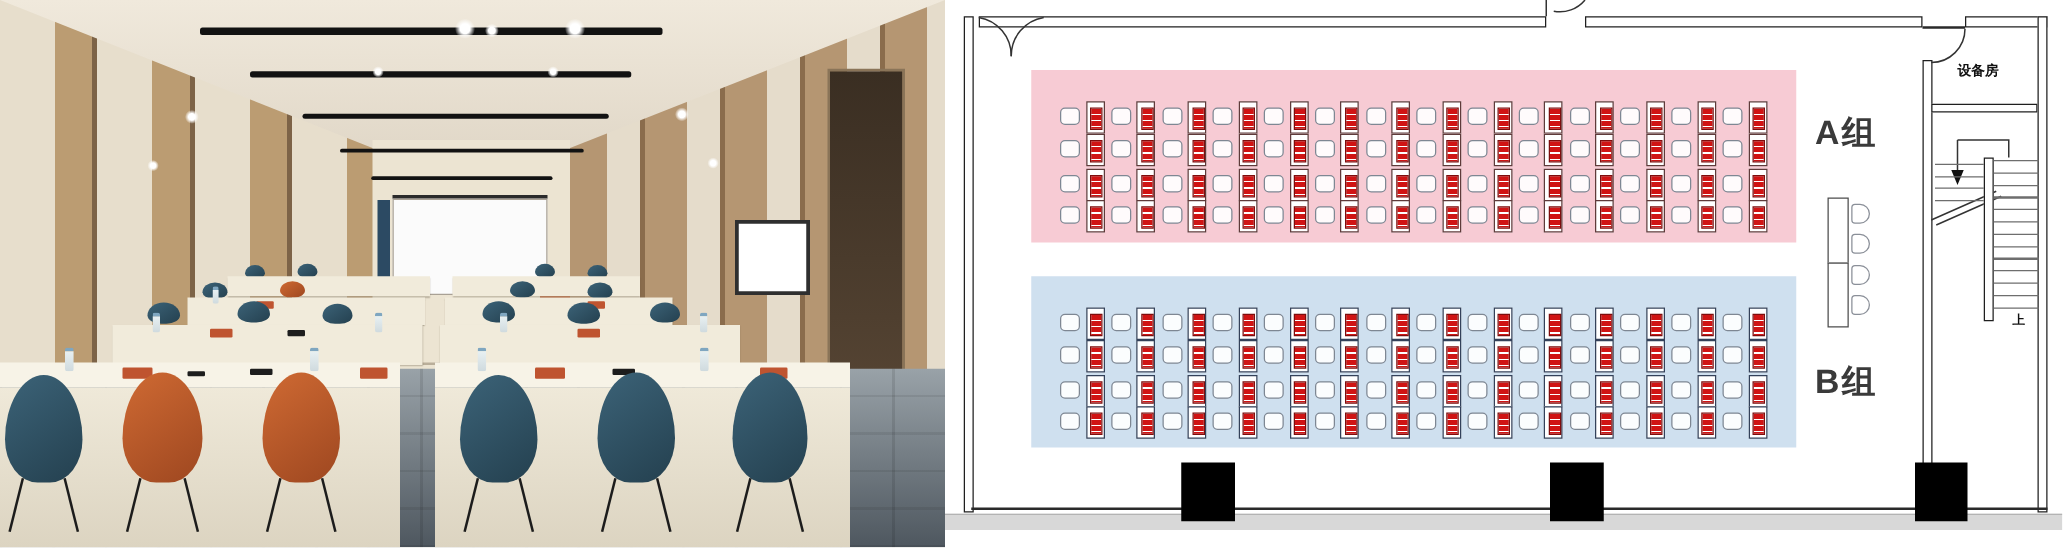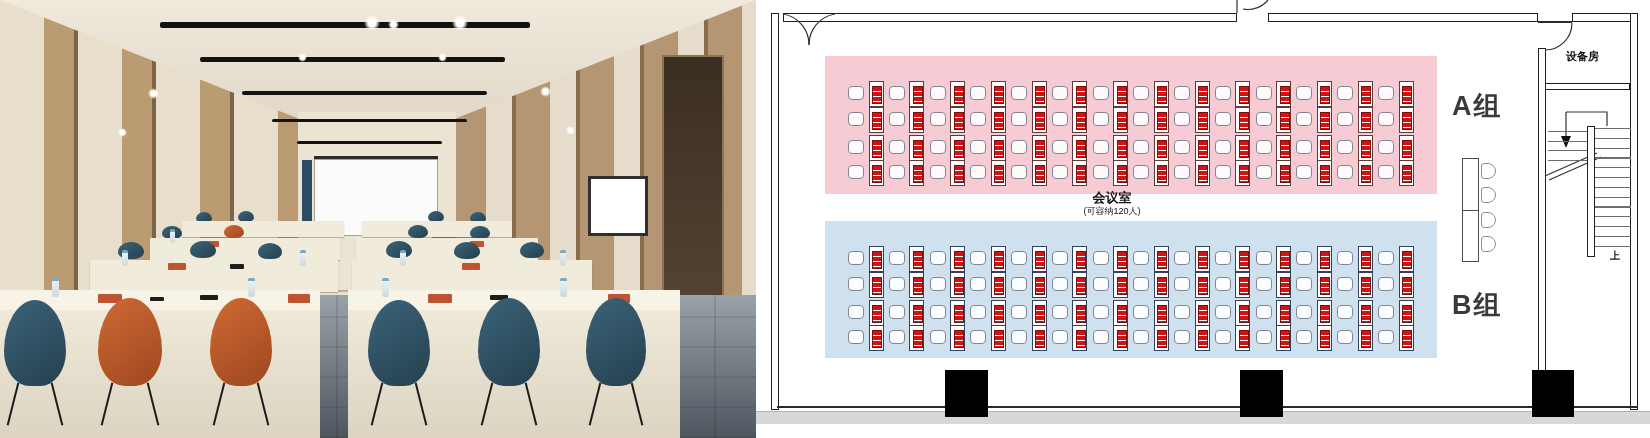--- a/index.html
+++ b/index.html
@@ -563,20 +563,16 @@
   <div class="head-table" style="left:1462px;top:210px;width:17px;height:52px"></div>
   <div class="abs" id="headChairs" style="left:1481px;top:158px;width:16px;height:104px">
       <div class="hchair" style="left: 0px; top: 5px; width: 15px; height: 16px;"></div>
       <div class="hchair" style="left: 0px; top: 29px; width: 15px; height: 16px;"></div>
       <div class="hchair" style="left: 0px; top: 54px; width: 15px; height: 16px;"></div>
       <div class="hchair" style="left: 0px; top: 78px; width: 15px; height: 16px;"></div>
     </div>
 
   <div class="zlabel" style="left:1452px;top:88px">A组</div>
   <div class="zlabel" style="left:1452px;top:287px">B组</div>
-  <div class="roomlabel" style="left:1032px;top:191px;width:160px">
-    <div class="l1">会议室</div>
-    <div class="l2">(可容纳120人)</div>
-  </div>
   <div class="small-label" style="left:1566px;top:49px">设备房</div>
   <div class="up-label" style="left:1610px;top:249px">上</div>
 
 </div>
 
 </body></html>

